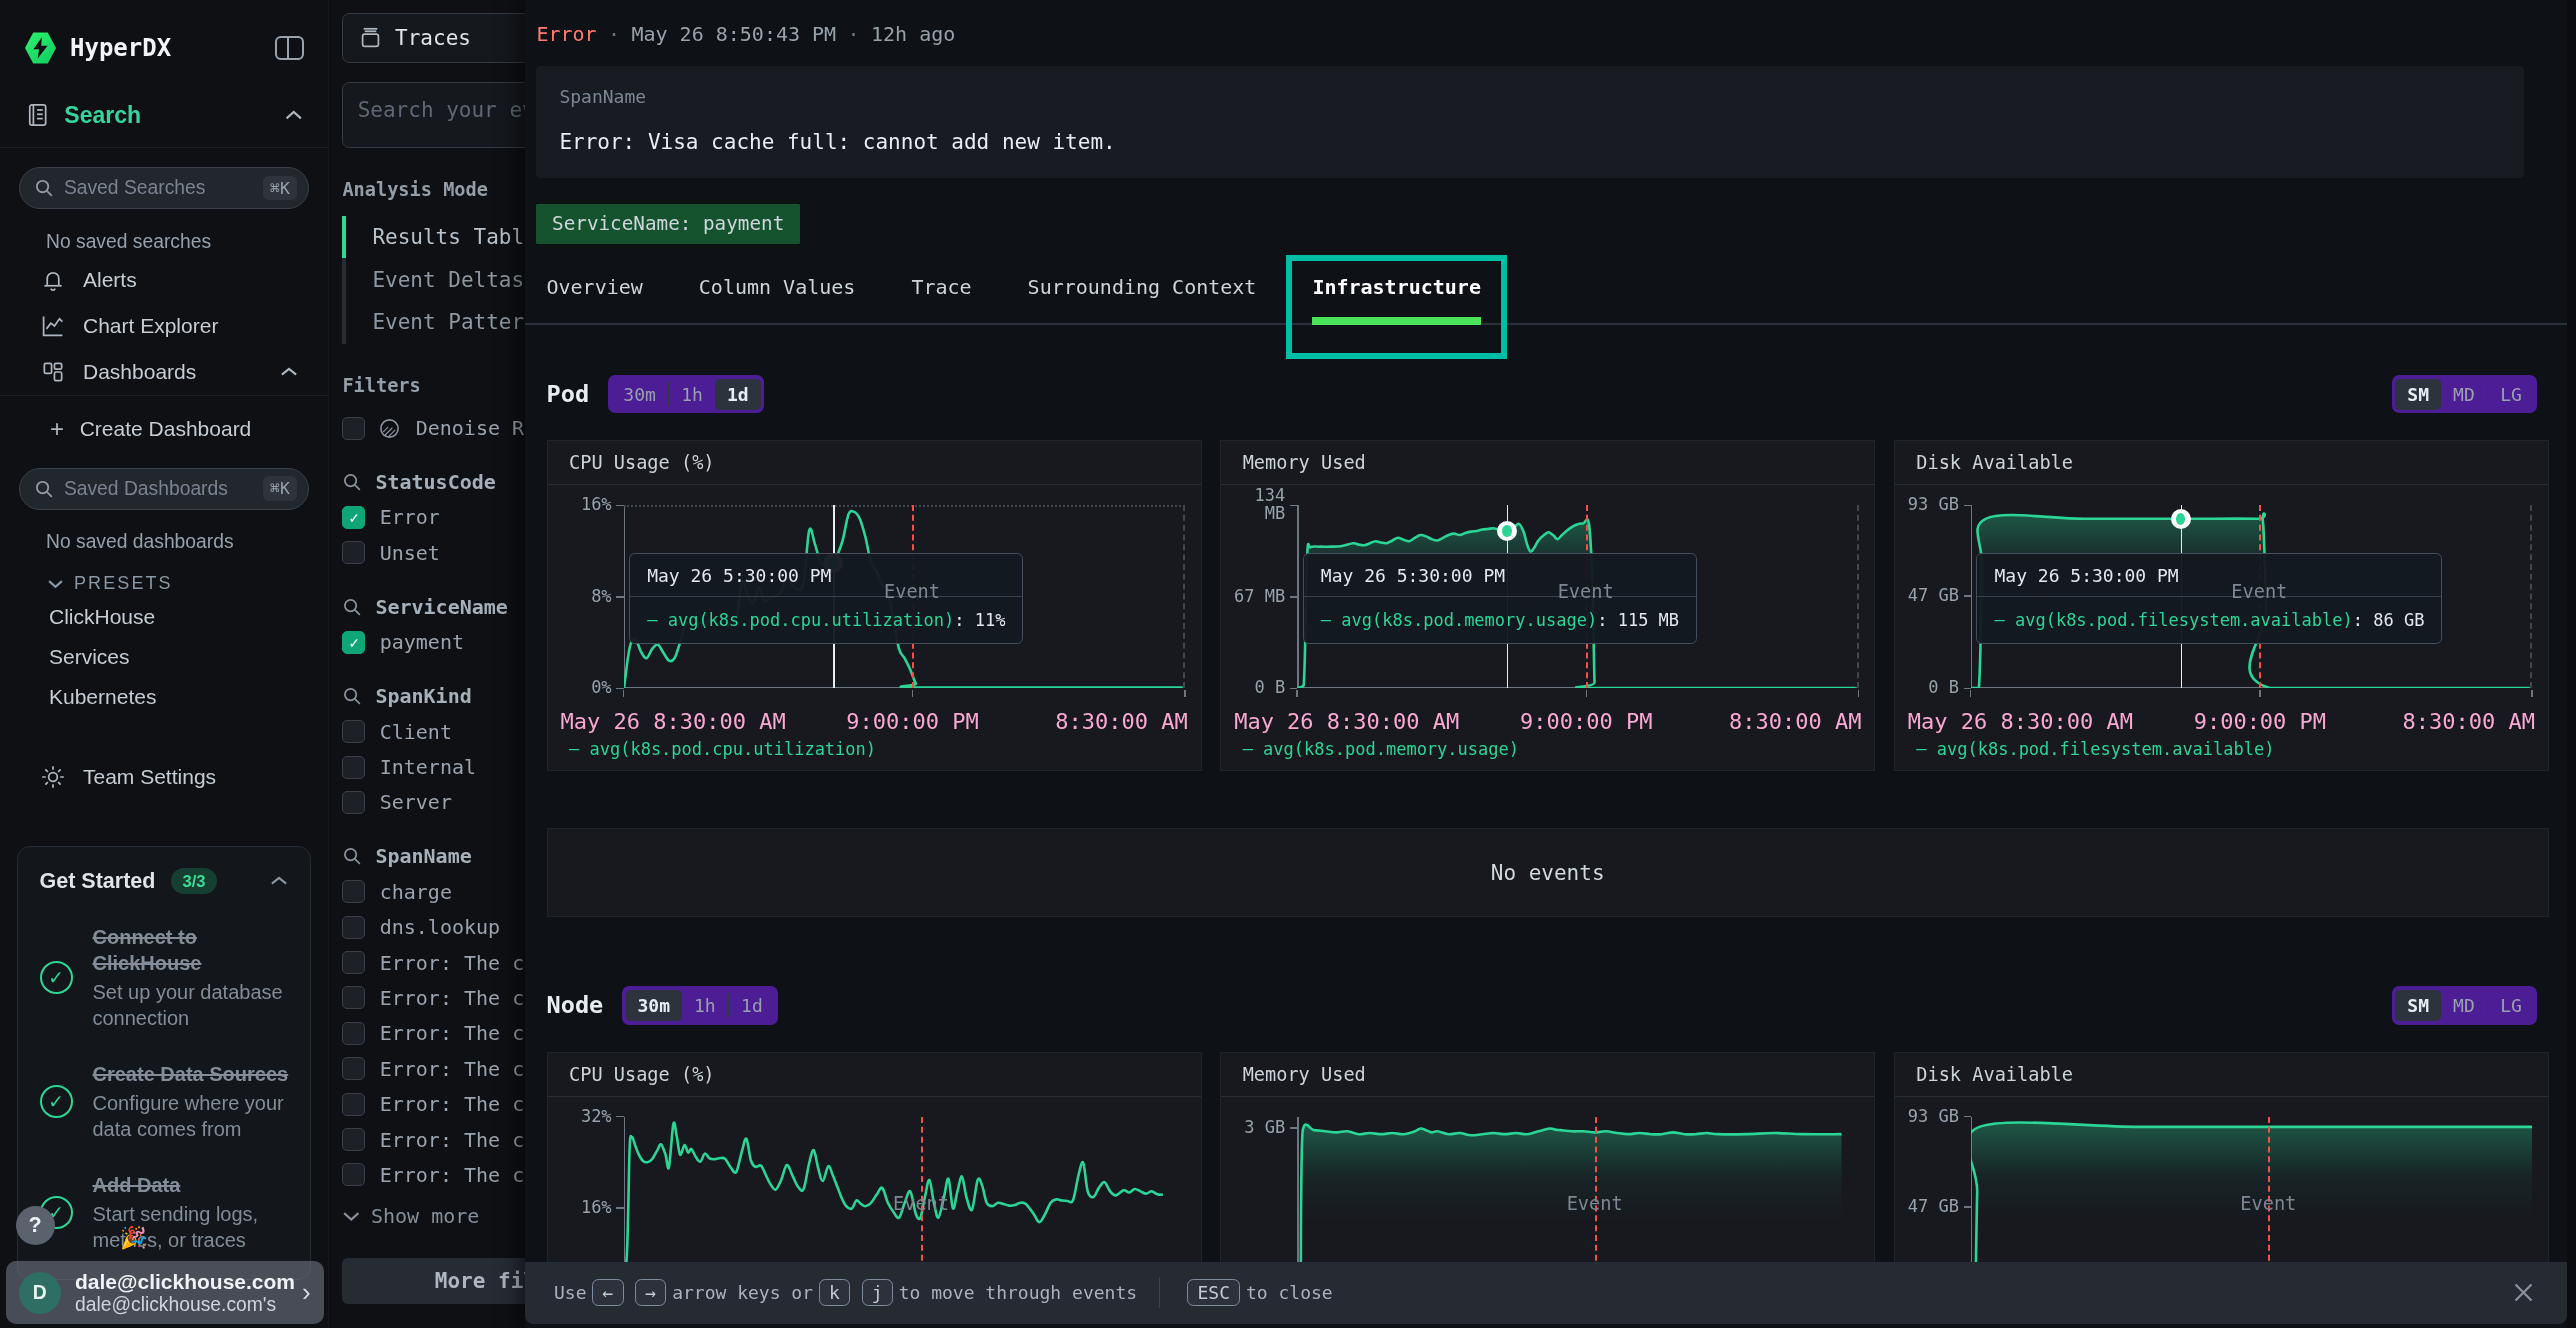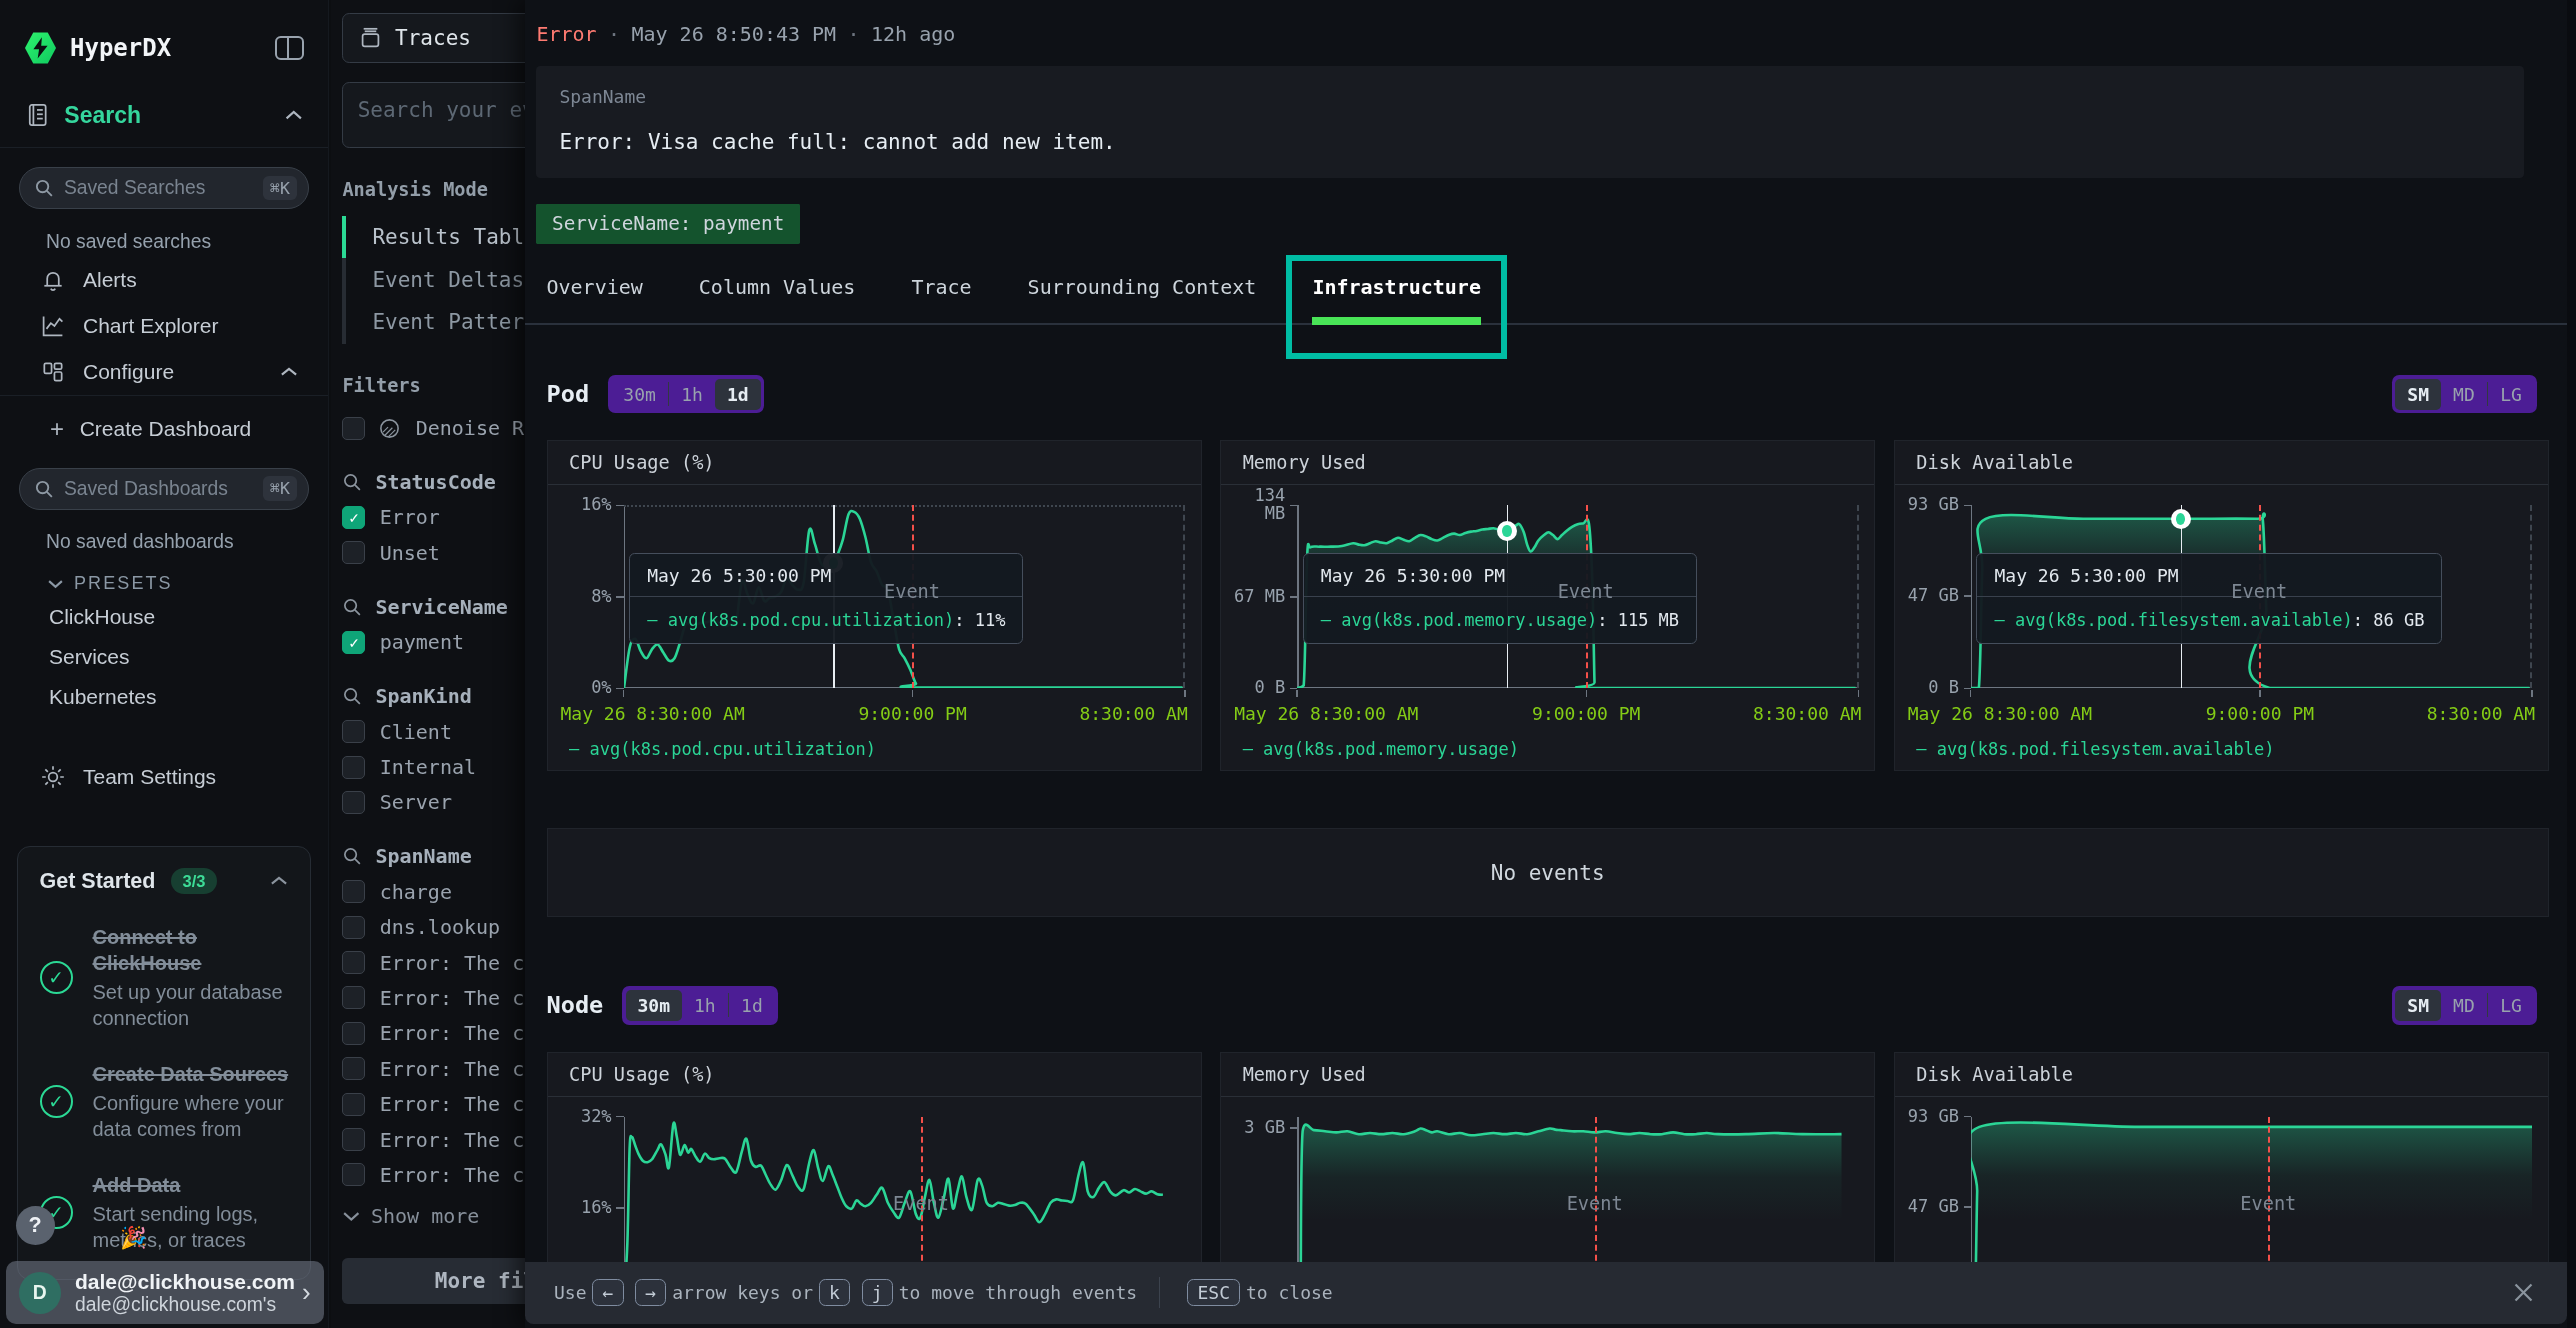--- a/index.html
+++ b/index.html
@@ -141,21 +141,21 @@
     transform:translate(-50%,-50%); z-index:4; display:flex; align-items:center; justify-content:center; }
   .marker span { width:9.3px; height:12px; border-radius:50%; background:#2bd596; }
   .evlabel { position:absolute; transform:translate(-50%,-50%); color:#7d8793; font-size:18.6px; z-index:7; }
   .tip { position:absolute; left:5.7px; top:26%; z-index:6; background:rgba(20,25,32,.96);
     border:1.4px solid #454e5c; border-radius:5.7px; width:max-content; max-width:96%; }
   .tip-title { padding:10.7px 17px; font-size:18px; color:#e2e8ee; border-bottom:1.4px solid #39414d; white-space:nowrap; }
   .tip-row { padding:13px 17px; font-size:17px; white-space:nowrap; }
   .tip-row .dash, .tip-row .name { color:#2bd596; }
   .tip-row .val { color:#e2e8ee; }
   .xlab { position:absolute; left:76px; right:15.7px; bottom:46px; height:27px; }
-  .xlab .xl { position:absolute; top:6px; font-size:18px; color:#84cc16; white-space:nowrap; }
+  .xlab .xl { position:absolute; top:12px; font-size:22px; color:#f9a8d4; white-space:nowrap; }
   .legend { position:absolute; left:21.5px; bottom:11.4px; font-size:17px; color:#2bd596; white-space:nowrap; }
   svg.line { position:absolute; inset:0; width:100%; height:100%; z-index:1; }
   .timeline-card { margin:57px 18.6px 0 21.5px; background:#17191f; border:0.7px solid #20242b; }
   .timeline-body { height:87px; display:flex; align-items:center; justify-content:center;
     font-size:21px; color:#d0d7de; font-family:"DejaVu Sans Mono",monospace; }
   .node-row { height:230px; overflow:hidden; }
   .footer { position:absolute; left:0; right:8.6px; bottom:4.3px; height:62px; background:#262a32;
     border-radius:0 0 8.6px 8.6px; display:flex; align-items:center; padding:0 29px;
     font-family:"DejaVu Sans Mono",monospace; font-size:18px; color:#aab3bd; z-index:8; }
   .kbd { border:1.4px solid #7f8ca0; border-radius:6.4px; background:#2c313b; color:#c3ccd6;
@@ -217,21 +217,21 @@
         <polyline points="9,22 15,14 20,18 27,8 31,12"></polyline>
       </svg>
     <span class="nl">Chart Explorer</span>
   </div>
   <div class="nav-item">
     <svg class="ic" width="26" height="26" viewBox="0 0 36 36" fill="none" stroke="#aeb6c0" stroke-width="2.4">
         <rect x="6" y="6" width="10" height="14" rx="2"></rect>
         <rect x="20" y="6" width="10" height="8" rx="2"></rect>
         <rect x="20" y="18" width="10" height="12" rx="2"></rect>
       </svg>
-    <span class="nl">Configure</span>
+    <span class="nl">Dashboards</span>
     <svg class="ic chev" width="20" height="11.4" viewBox="0 0 28 16" fill="none" stroke="#aeb6c0" stroke-width="3">
         <polyline points="4,12 14,4 24,12"></polyline>
       </svg>
   </div>
   <div class="side-div"></div>
 
   <div class="create-row">
     <span class="plus">+</span>
     <span class="cl">Create Dashboard</span>
   </div>

